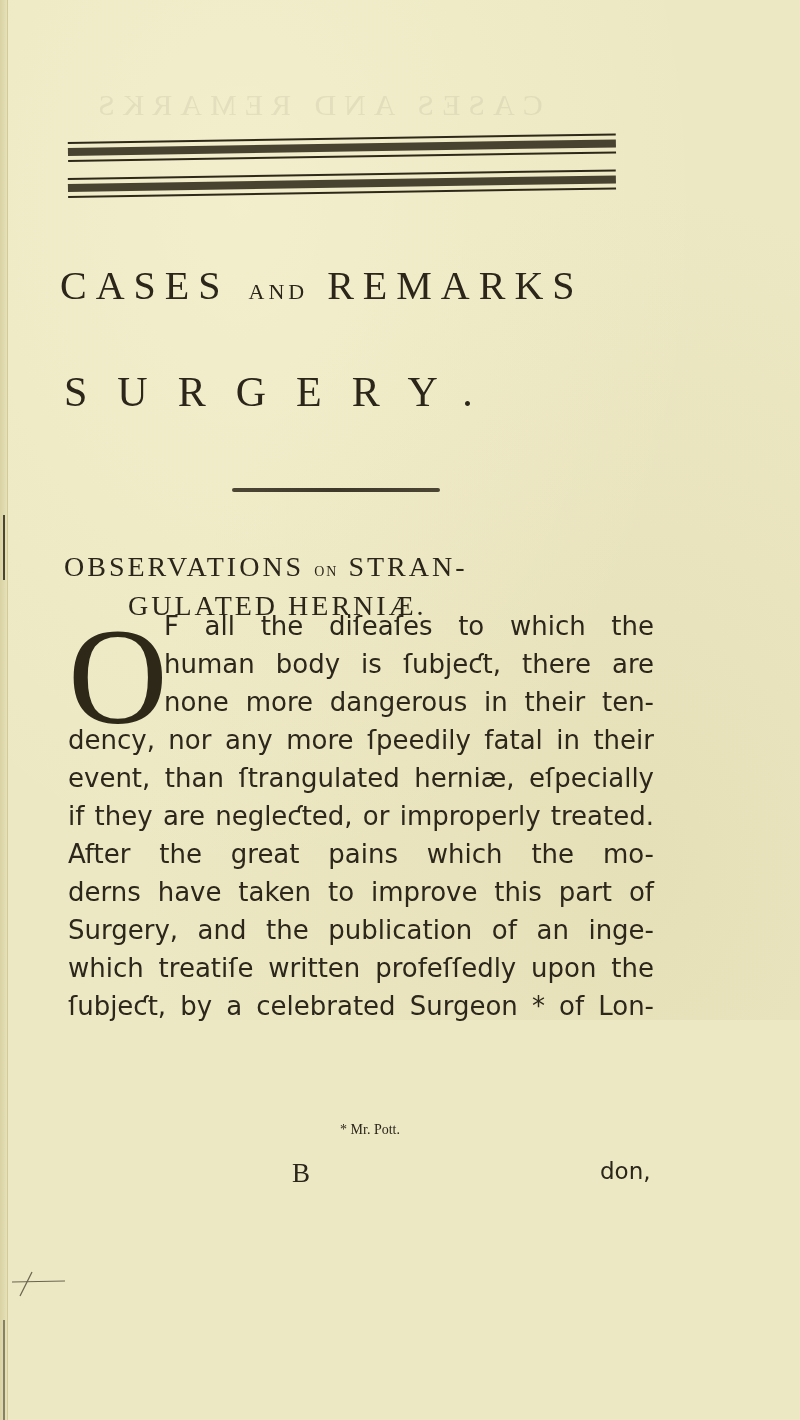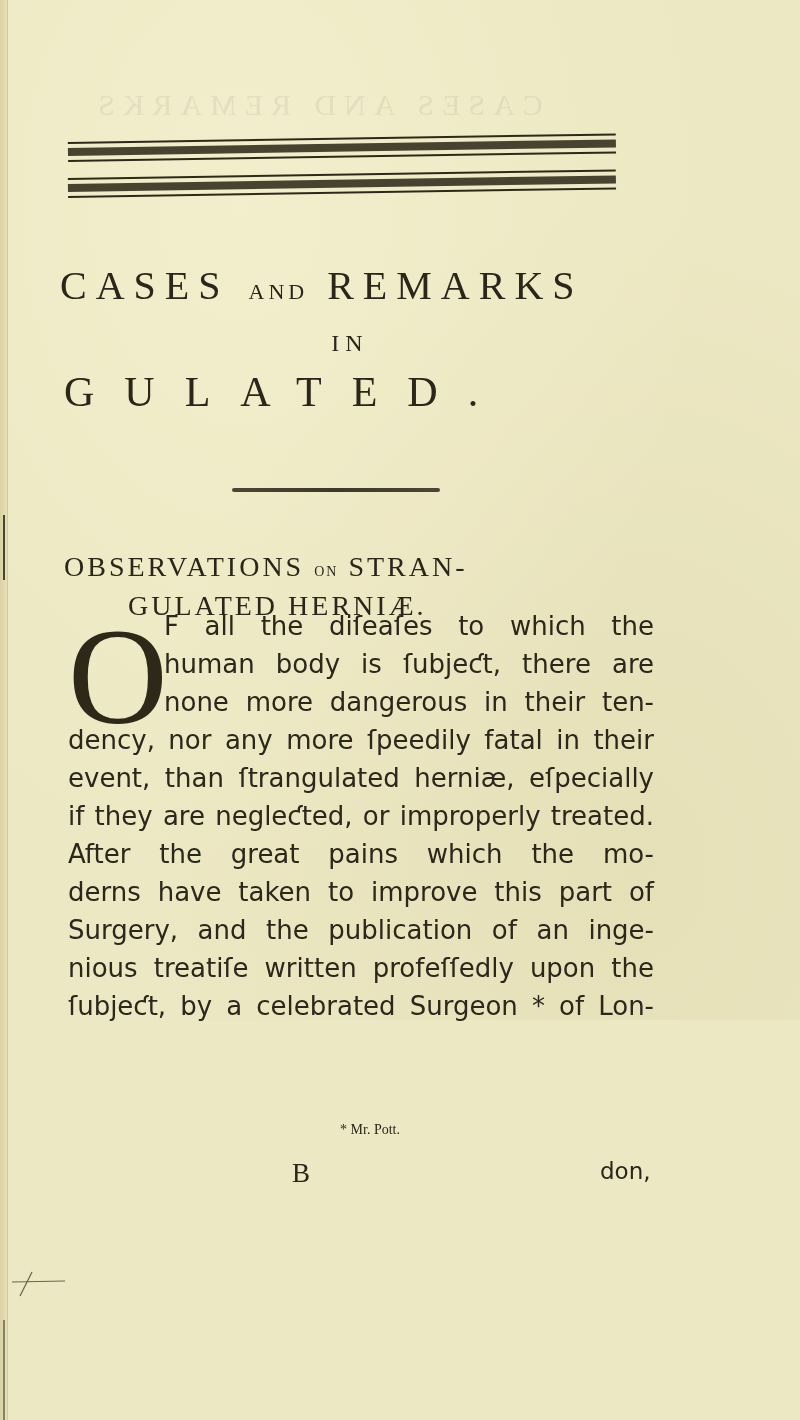--- a/index.html
+++ b/index.html
@@ -198,22 +198,21 @@
     <div class="thin" style="top:0;"></div>
     <div class="thick" style="top:6px;"></div>
     <div class="thin" style="top:18px;"></div>
   </div>
 
   <div class="title-line">
     <span>CASES</span>
     <span class="small-caps">AND</span>
     <span>REMARKS</span>
   </div>
-  <div class="in-line">IN</div>
-  <div class="surgery-line">GULATED.</div>
+  <div class="surgery-line">SURGERY.</div>
 
   <div class="short-rule"></div>
 
   <div class="section-heading">
     <span>OBSERVATIONS</span>
     <span class="sc">ON</span>
     <span>STRAN-</span>
     <span class="line2">GULATED HERNIÆ.</span>
   </div>
 
@@ -222,21 +221,21 @@
   <div class="body-text">
     <span class="line indent-line">F all the diſeaſes to which the</span>
     <span class="line indent-line">human body is ſubjeƈt, there are</span>
     <span class="line indent-line">none more dangerous in their ten-</span>
     <span class="line">dency, nor any more ſpeedily fatal in their</span>
     <span class="line">event, than ſtrangulated herniæ, eſpecially</span>
     <span class="line">if they are negleƈted, or improperly treated.</span>
     <span class="line">After the great pains which the mo-</span>
     <span class="line">derns have taken to improve this part of</span>
     <span class="line">Surgery, and the publication of an inge-</span>
-    <span class="line">nious treatiſe written profeſſedly upon the</span>
+    <span class="line">which treatiſe written profeſſedly upon the</span>
     <span class="line">ſubjeƈt, by a celebrated Surgeon * of Lon-</span>
   </div>
 
   <div class="footnote">* Mr. Pott.</div>
 
   <div class="signature">B</div>
   <div class="catchword">don,</div>
 
   <svg class="pencil-mark" viewBox="0 0 60 30">
     <path d="M2 14 L55 13" stroke="#6a6450" stroke-width="1.2" fill="none"></path>

